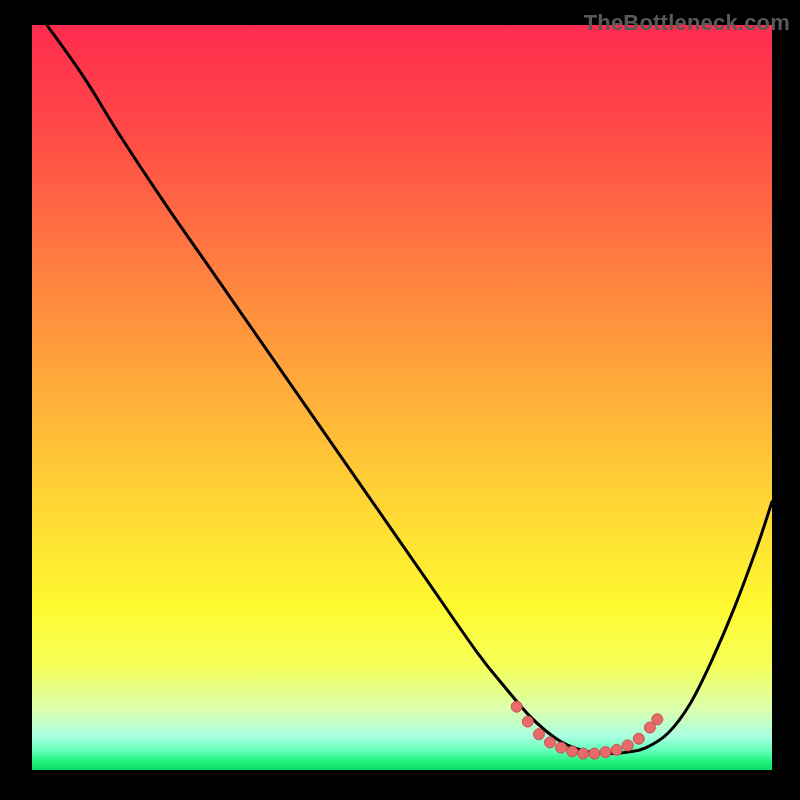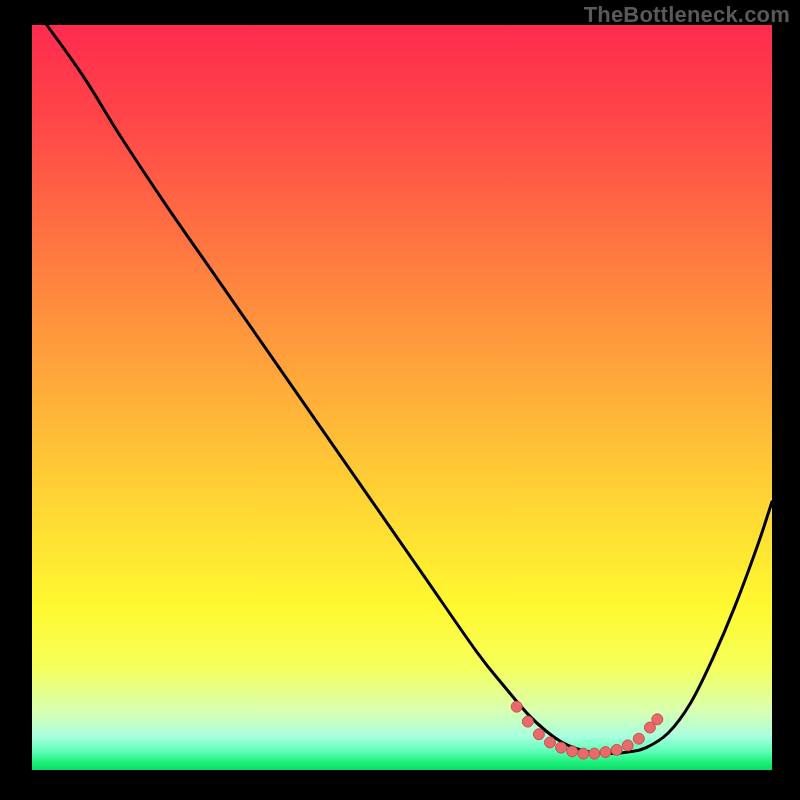--- a/index.html
+++ b/index.html
@@ -12,21 +12,21 @@
     font-family: Arial, Helvetica, sans-serif;
   }
   .frame {
     position: relative;
     width: 800px;
     height: 800px;
     background: #000000;
   }
   .watermark {
     position: absolute;
-    top: 2px;
+    top: 10px;
     right: 10px;
     color: #595959;
     font-size: 22px;
     font-weight: 600;
     z-index: 10;
     letter-spacing: 0.2px;
   }
   .plot-area {
     position: absolute;
     background: #000;

